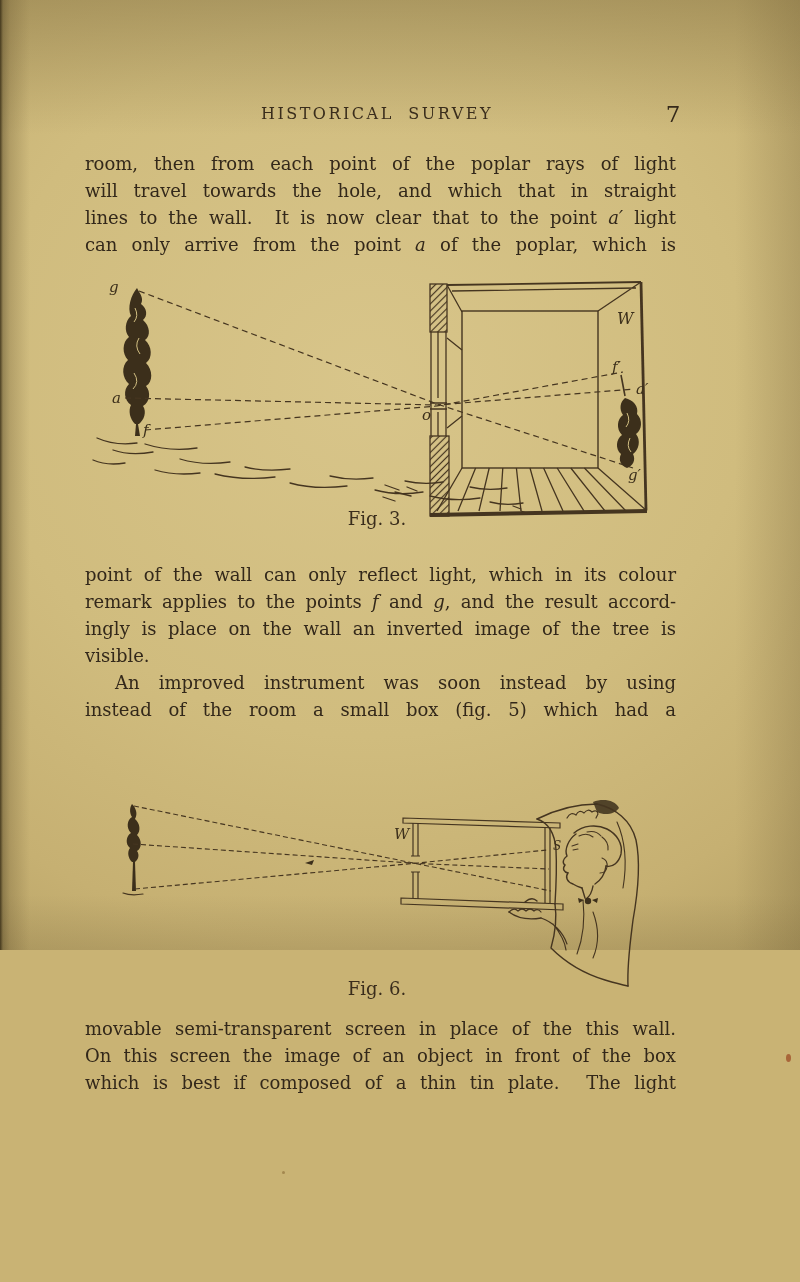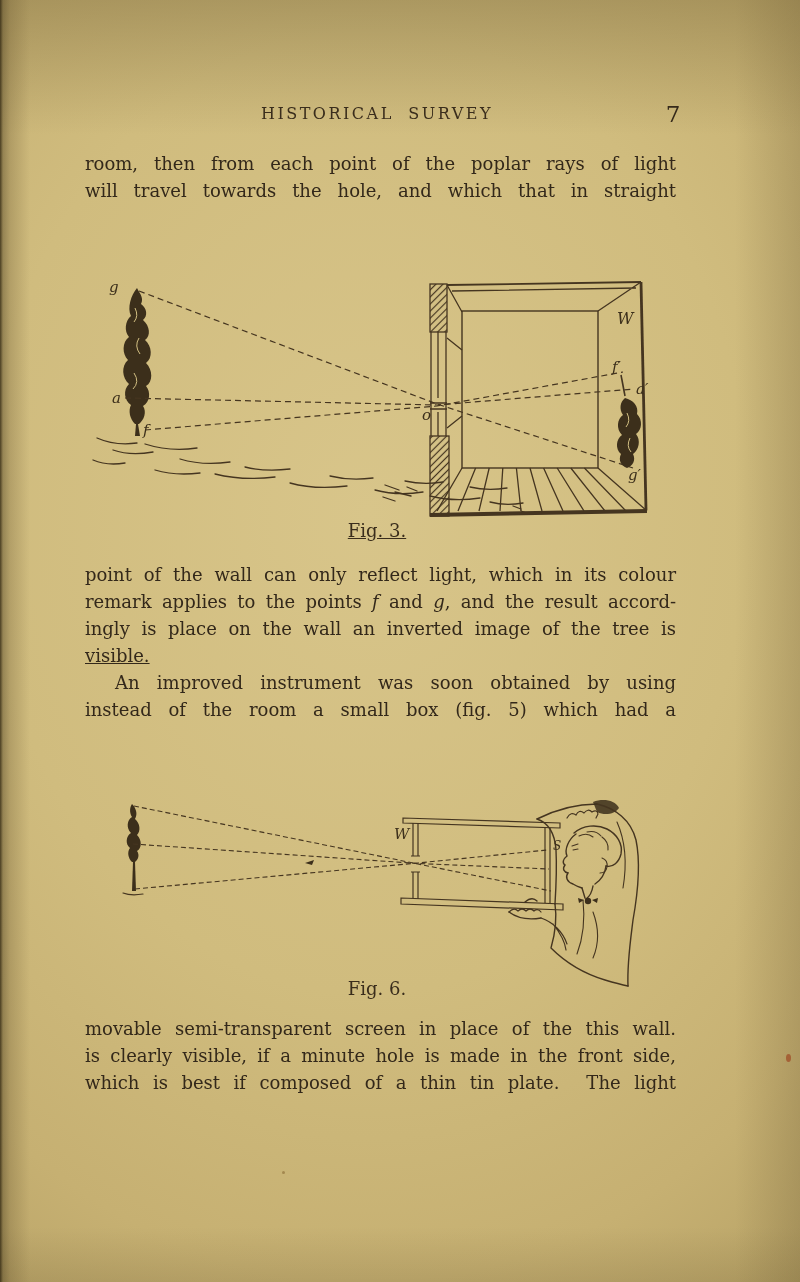--- a/index.html
+++ b/index.html
@@ -2,21 +2,21 @@
 <html><head>
 <meta charset="utf-8">
 <style>
   html,body{margin:0;padding:0;}
   body{
     width:800px;height:1282px;overflow:hidden;
     font-family:"DejaVu Serif","Liberation Serif",serif;
     background:#c9b374;
   }
   .page{
-    position:relative;width:800px;height:1282px;
+    position:relative;width:800px;height:950px;
     background:
       linear-gradient(to right, rgba(50,40,18,0.85) 0px, rgba(80,66,34,0.45) 3px, rgba(110,92,52,0.30) 10px, rgba(110,92,52,0) 30px),
       linear-gradient(to bottom, rgba(122,104,58,0.42) 0px, rgba(122,104,58,0) 135px),
       linear-gradient(to left, rgba(118,100,58,0.30) 0px, rgba(118,100,58,0) 65px),
       linear-gradient(to top, rgba(118,100,58,0.22) 0px, rgba(118,100,58,0) 55px),
       radial-gradient(ellipse 95% 75% at 46% 40%, #d8c58a 0%, #d0bc7e 50%, #c6b072 80%, #b7a266 100%);
     color:#35291a;
   }
   .hdr{
     position:absolute;left:78px;top:104px;width:598px;height:24px;
@@ -26,21 +26,21 @@
   .pgnum{
     position:absolute;left:658px;top:101px;width:30px;
     font-size:23px;text-align:center;color:#35291a;
   }
   .para{position:absolute;left:78px;width:598px;}
   .line{
     height:27px;line-height:27px;font-size:18px;
     text-align:justify;text-align-last:justify;
     white-space:normal;color:#33281a;margin-left:7px;
   }
-  .line.short{text-align-last:left;text-decoration:underline;}
+  .line.short{text-align-last:left;}
   .line.indent{text-indent:30px;}
   .fig{position:absolute;}
   .figcap{
     position:absolute;left:78px;width:598px;text-align:center;
     font-size:18px;color:#3a2d1c;
   }
   svg text{font-family:"DejaVu Serif","Liberation Serif",serif;font-style:italic;fill:#3c2f1b;}
   .fleck1{position:absolute;left:786px;top:1054px;width:5px;height:8px;background:#a0522b;border-radius:50%;opacity:.8;}
   .fleck2{position:absolute;left:282px;top:1171px;width:3px;height:3px;background:#8a6a35;border-radius:50%;opacity:.6;}
 </style>
@@ -48,20 +48,22 @@
 <body>
 
 <div class="page">
 
   <div class="hdr">HISTORICAL SURVEY</div>
   <div class="pgnum">7</div>
 
   <div class="para" style="top:150px;">
     <div class="line">room, then from each point of the poplar rays of light</div>
     <div class="line">will travel towards the hole, and which that in straight</div>
+    <div class="line">lines to the wall.&nbsp; It is now clear that to the point <i>a′</i> light</div>
+    <div class="line">can only arrive from the point <i>a</i> of the poplar, which is</div>
   </div>
 
   <svg class="fig" style="left:85px;top:278px;" width="670" height="242" viewBox="0 0 670 242">
     <defs>
       <pattern id="h3" patternUnits="userSpaceOnUse" width="5" height="5" patternTransform="rotate(45)">
         <line x1="2.5" y1="0" x2="2.5" y2="5" stroke="#453520" stroke-width="1.2"></line>
       </pattern>
     </defs>
 
     <g>
@@ -107,28 +109,28 @@
     <text x="24" y="14" font-size="15">g</text>
     <text x="27" y="125" font-size="15">a</text>
     <text x="58" y="157" font-size="15">f</text>
     <text x="337" y="142" font-size="15">o</text>
     <text x="532" y="46" font-size="16">W</text>
     <text x="527" y="94" font-size="15">f′</text>
     <text x="551" y="116" font-size="15">a′</text>
     <text x="543" y="202" font-size="15">g′</text>
   </svg>
 
-  <div class="figcap" style="top:520px;text-decoration:underline;">Fig. 3.</div>
+  <div class="figcap" style="top:508px;">Fig. 3.</div>
 
   <div class="para" style="top:561px;">
     <div class="line">point of the wall can only reflect light, which in its colour</div>
     <div class="line">remark applies to the points <i>f</i> and <i>g</i>, and the result accord-</div>
     <div class="line">ingly is place on the wall an inverted image of the tree is</div>
     <div class="line short">visible.</div>
-    <div class="line indent">An improved instrument was soon obtained by using</div>
+    <div class="line indent">An improved instrument was soon instead by using</div>
     <div class="line">instead of the room a small box (fig. 5) which had a</div>
   </div>
 
   <svg class="fig" style="left:105px;top:792px;" width="560" height="200" viewBox="0 0 560 200">
 
     <g>
       <path fill="#3c2f1b" stroke="none" d="M27,12 C31,16 33,22 30,27 C35,31 36,39 32,43 C37,48 37,56 32,59 C35,63 33,68 30,70 L27,70 C23,66 22,60 25,56 C20,52 21,44 26,41 C21,36 22,28 27,25 C24,20 25,15 27,12 Z"></path>
       <path fill="#3c2f1b" stroke="none" d="M28,70 L27,99 L31,99 L30,70 Z"></path>
       <path fill="none" stroke="#453520" stroke-width="1.2" stroke-linecap="round" d="M18,101 q8,3 20,1"></path>
     </g>
@@ -172,19 +174,19 @@
     </g>
 
     <text x="289" y="47" font-size="15">W</text>
     <text x="448" y="58" font-size="12">S</text>
   </svg>
 
   <div class="figcap" style="top:978px;">Fig. 6.</div>
 
   <div class="para" style="top:1015px;">
     <div class="line">movable semi-transparent screen in place of the this wall.</div>
-    <div class="line">is clearly visible, if a minute hole is made in the front side,</div>
+    <div class="line">On this screen the image of an object in front of the box</div>
     <div class="line">which is best if composed of a thin tin plate.&nbsp; The light</div>
   </div>
 
   <div class="fleck1"></div>
   <div class="fleck2"></div>
 </div>
 
 </body></html>

